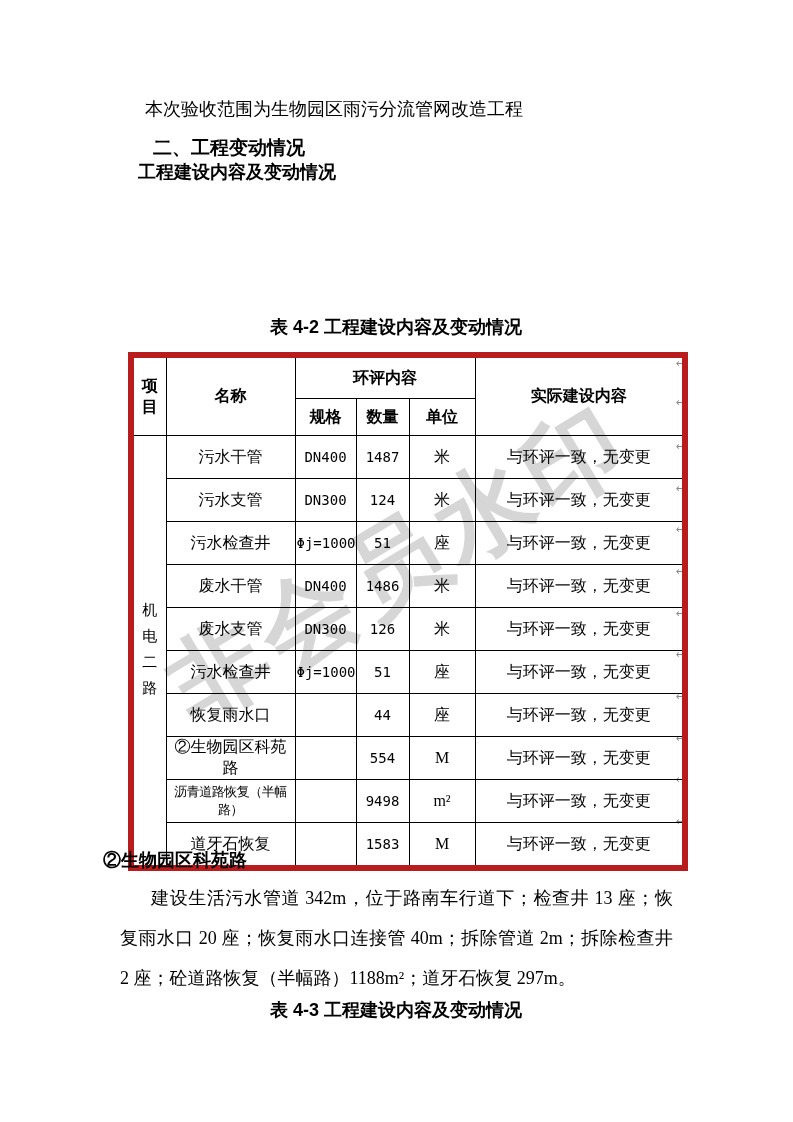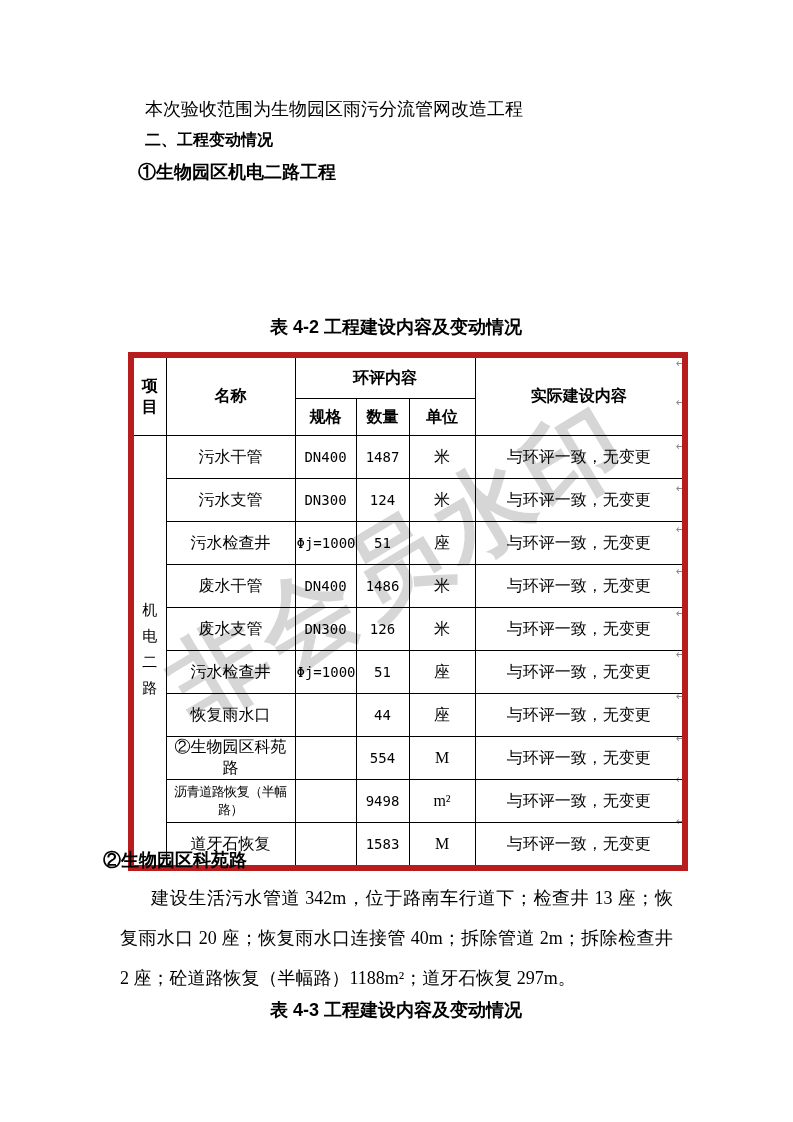--- a/index.html
+++ b/index.html
@@ -24,23 +24,23 @@
     z-index:0;
     user-select:none;
   }
   .layer{position:absolute;z-index:1;}
   .intro{
     left:120px;top:98px;width:553px;
     font-size:18px;line-height:22px;
     text-indent:25px;margin:0;
   }
   .h2{
-    left:145px;top:129px;margin:0;
-    font-family:"Liberation Sans", sans-serif;
-    font-size:16px;font-weight:bold;line-height:22px;
+    left:145px;top:129px;margin:8px;
+    font-family:"Liberation Sans", sans-serif;
+    font-size:19px;font-weight:bold;line-height:22px;
   }
   .h3{
     margin:0;
     font-family:"Liberation Sans", sans-serif;
     font-size:18px;font-weight:bold;line-height:22px;
   }
   .h3a{left:138px;top:161px;}
   .h3b{left:103px;top:849px;}
   .para{
     left:120px;width:553px;margin:0;
@@ -97,21 +97,21 @@
 </style>
 </head>
 <body>
 
 <div class="page">
 
   <div class="watermark">非会员水印</div>
 
   <p class="layer intro">本次验收范围为生物园区雨污分流管网改造工程</p>
   <h2 class="layer h2">二、工程变动情况</h2>
-  <h3 class="layer h3 h3a">①生物园区机电二路工程</h3>
+  <h3 class="layer h3 h3a">工程建设内容及变动情况</h3>
 
   <div class="layer ttitle t42">表 4-2 工程建设内容及变动情况</div>
 
   <table class="layer dtable">
     <colgroup>
       <col style="width:35px">
         <col style="width:129px">
         <col style="width:61px">
       <col style="width:53px">
         <col style="width:66px">

